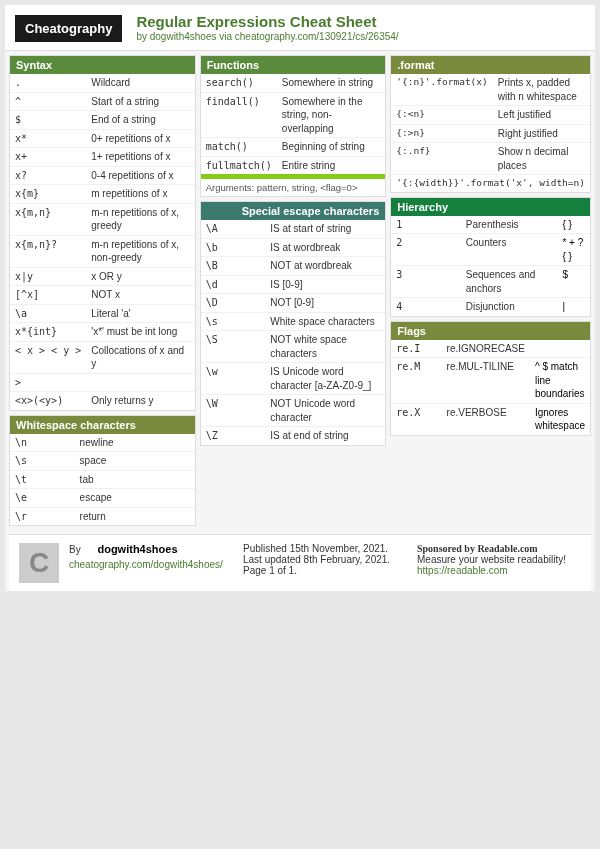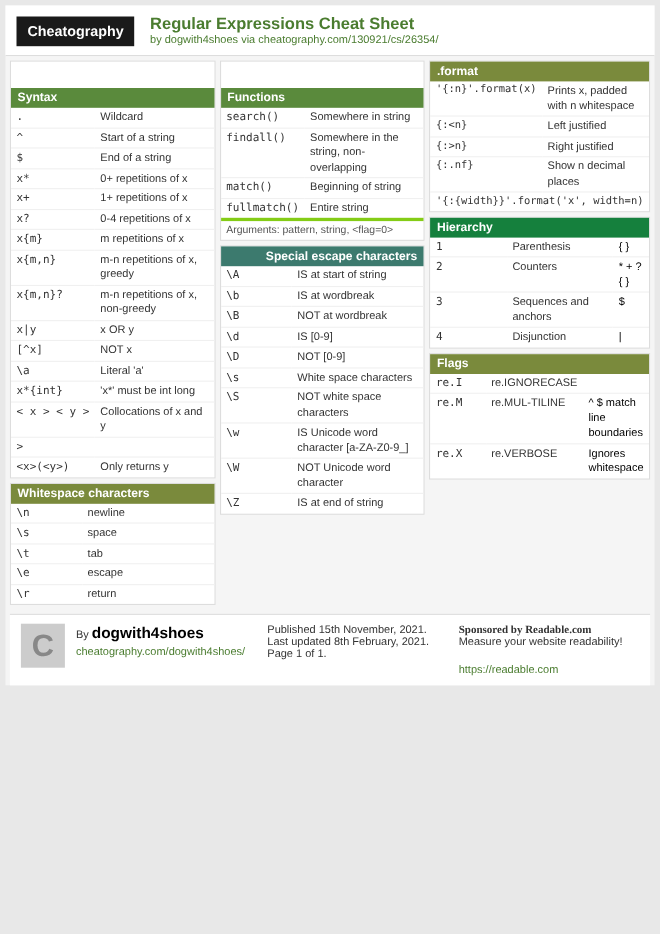--- a/index.html
+++ b/index.html
@@ -62,21 +62,21 @@
     .section {
       background: #fff;
       border: 1px solid #ddd;
     }
     .section-header {
       padding: 3px 6px;
       font-weight: bold;
       font-size: 11px;
       color: #fff;
     }
-    .section-header.green { background: #5a8a3c; margin-top: 24px; }
+    .section-header.green { background: #5a8a3c; }
     .section-header.olive { background: #7a8a3c; }
     .section-header.teal { background: #3c7a6e; text-align: right; }
     .section-header.brown { background: #15803d; }
 
     .section table {
       width: 100%;
       border-collapse: collapse;
     }
     .section table td {
       padding: 2px 5px;
@@ -134,21 +134,22 @@
       color: #333;
     }
     .footer-col strong {
       color: #000;
     }
     .footer-col .author-line {
       margin-bottom: 4px;
       font-size: 10px;
     }
     .footer-col .author-line strong {
-      font-size: 14px;
+      font-size: 11px;
+      margin-left: 14px;
     }
     .section table td.desc {
       color: #333;
     }
   </style>
 </head>
 <body>
 
 <div class="page">
 
@@ -282,21 +283,21 @@
           <tr>
                 <td class="mono">match()</td>
                 <td class="desc">Beginning of string</td>
               </tr>
           <tr>
                 <td class="mono">fullmatch()</td>
                 <td class="desc">Entire string</td>
               </tr>
         </tbody>
           </table>
-        <div style="padding: 3px 5px; font-size: 9.5px; color: #555; border-top: 3px solid #84cc16;">Arguments: pattern, string, &lt;flag=0&gt;</div>
+        <div style="padding: 3px 5px; font-size: 9.5px; color: #555; border-top: 5px solid #84cc16;">Arguments: pattern, string, &lt;flag=0&gt;</div>
       </div>
 
       <div class="section">
         <div class="section-header teal">Special escape characters</div>
         <table>
           <tbody>
               <tr>
                 <td class="mono">\A</td>
                 <td class="desc">IS at start of string</td>
               </tr>
@@ -435,16 +436,16 @@
       <div style="color:#4a7c2f; font-size:10px;">cheatography.com/dogwith4shoes/</div>
     </div>
     <div class="footer-col">
       <div>Published 15th November, 2021.</div>
       <div>Last updated 8th February, 2021.</div>
       <div>Page 1 of 1.</div>
     </div>
     <div class="footer-col">
       <div style="font-weight:bold; font-size:10px;font-family:Liberation Serif, serif;">Sponsored by Readable.com</div>
       <div>Measure your website readability!</div>
-      <div style="color:#4a7c2f; font-size:10px;margin-top:15px;">https://readable.com</div>
+      <div style="color:#4a7c2f; font-size:10px;">https://readable.com</div>
     </div>
   </div>
 </div>
 
 </body></html>

